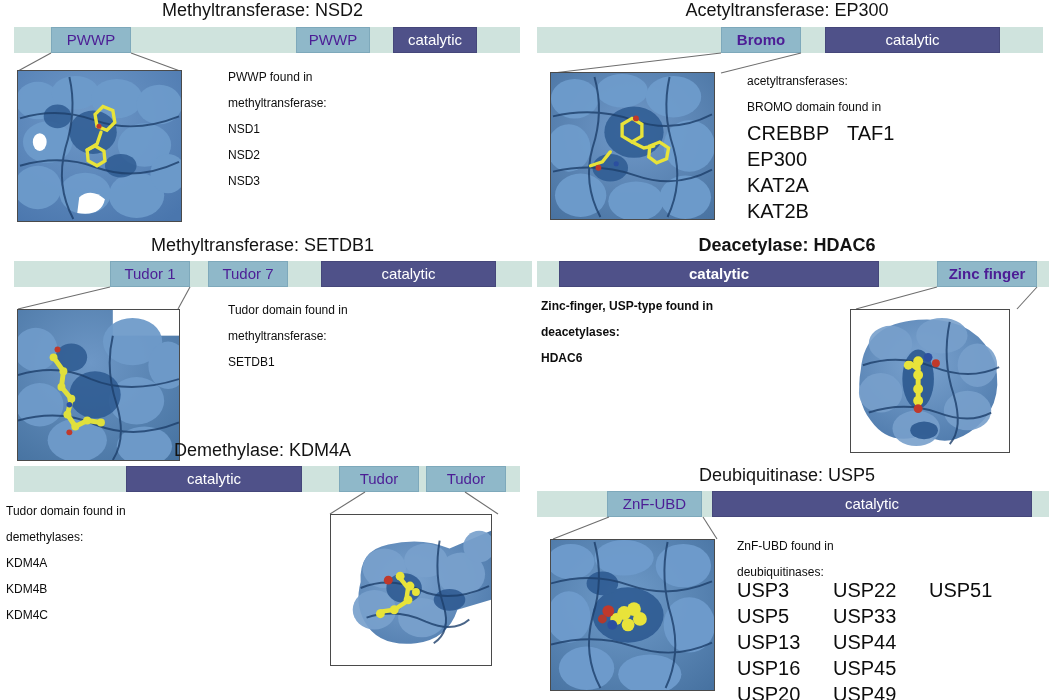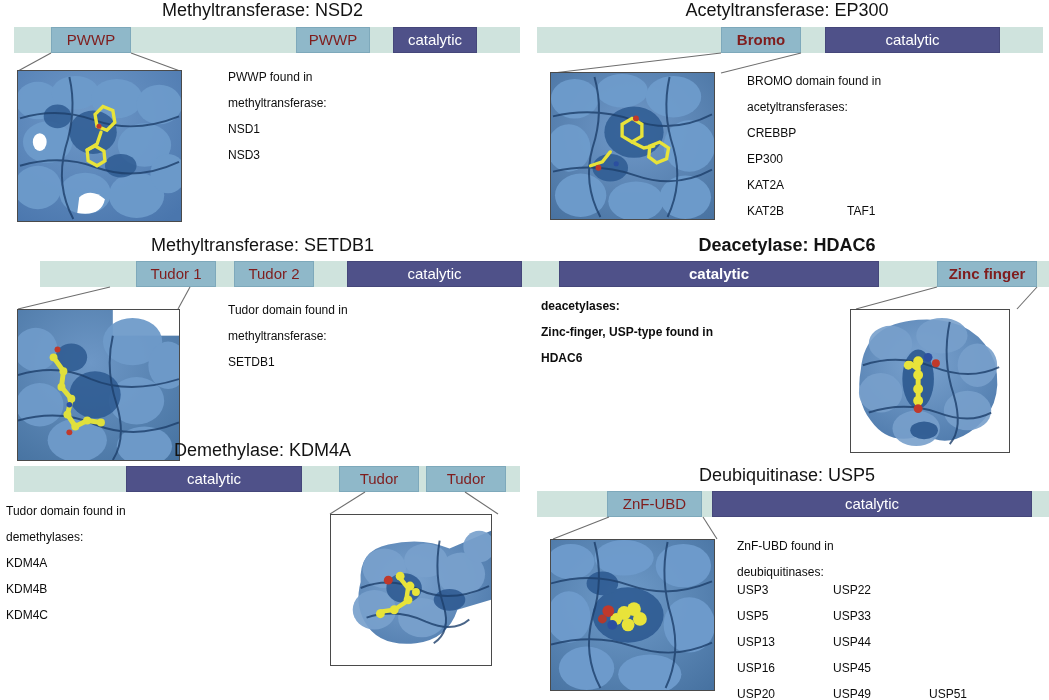--- a/index.html
+++ b/index.html
@@ -16,35 +16,35 @@
     color:#131313;white-space:nowrap;
   }
   
   .bar{position:absolute;height:26px;background:#cfe3dd;}
   .dom{
     position:absolute;top:0;height:26px;
     display:flex;align-items:center;justify-content:center;
     font-size:15px;line-height:26px;white-space:nowrap;
     box-sizing:border-box;
   }
-  .dom.binder{background:#8fb8c9;color:#7f1d1d;border:1px solid #7ea9bb;}
+  .dom.binder{background:#8fb8c9;color:#4c1d95;border:1px solid #7ea9bb;}
   .dom.catalytic{background:#4f5189;color:#ffffff;border:1px solid #45477a;}
   
   .leader{position:absolute;overflow:visible;pointer-events:none;}
   .leader line{stroke:#6e6e6e;stroke-width:1.1;}
   
   .inset{
     position:absolute;border:1.6px solid #4a4a4a;box-sizing:border-box;
     background:#ffffff;overflow:hidden;
   }
   .inset svg{display:block;width:100%;height:100%;}
   
   .desc{position:absolute;font-size:12px;line-height:26px;color:#0d0d0d;white-space:nowrap;}
   .desc .ln{display:block;}
-  .gene-cols{position:absolute;display:flex;font-size:12px;line-height:26px;color:#0d0d0d;align-items:flex-end;}
+  .gene-cols{position:absolute;display:flex;font-size:20px;line-height:26px;color:#0d0d0d;}
   .gene-cols .col{display:flex;flex-direction:column;white-space:nowrap;}
   .gene-cols .col .ln{display:block;}
 </style>
 </head>
 <body>
 
 <div class="panel" style="left:0;top:0;width:525px;height:235px;">
   <div class="panel-title">Methyltransferase: NSD2</div>
 
   <div class="bar" style="left:14px;top:27px;width:506px;">
@@ -97,20 +97,21 @@
         <path d="M70 80 l8 -4 l9 5 l1 10 l-8 5 l-9 -5 z"></path>
       </g>
       <circle cx="82" cy="56" r="2.6" fill="#c0392b"></circle>
     </svg>
   </div>
 
   <div class="desc" style="left:228px;top:64px;">
     <span class="ln">PWWP found in</span>
     <span class="ln">methyltransferase:</span>
     <span class="ln">NSD1</span>
+    <span class="ln">NSD2</span>
     <span class="ln">NSD3</span>
   </div>
 </div>
 
 <div class="panel" style="left:525px;top:0;width:524px;height:235px;">
   <div class="panel-title">Acetyltransferase: EP300</div>
 
   <div class="bar" style="left:12px;top:27px;width:506px;">
     <div class="dom binder" style="left:184px;width:80px;font-weight:bold;">Bromo</div>
     <div class="dom catalytic" style="left:288px;width:175px;">catalytic</div>
@@ -156,43 +157,43 @@
         <path d="M60 80 l-8 10 l-12 4"></path>
         <path d="M100 74 l10 -4 l9 6 l-2 11 l-10 4 l-8 -6 z"></path>
       </g>
       <circle cx="86" cy="46" r="3" fill="#c0392b"></circle>
       <circle cx="48" cy="96" r="3" fill="#c0392b"></circle>
       <circle cx="66" cy="92" r="2.6" fill="#2b4fa0"></circle>
     </svg>
   </div>
 
   <div class="desc" style="left:222px;top:68px;">
+    <span class="ln">acetyltransferases:</span>
     <span class="ln">BROMO domain found in</span>
-    <span class="ln">acetyltransferases:</span>
   </div>
 
   <div class="gene-cols" style="left:222px;top:120px;">
     <div class="col" style="width:100px;">
       <span class="ln">CREBBP</span>
       <span class="ln">EP300</span>
       <span class="ln">KAT2A</span>
       <span class="ln">KAT2B</span>
     </div>
     <div class="col">
       <span class="ln">TAF1</span>
     </div>
   </div>
 </div>
 
 <div class="panel" style="left:0;top:235px;width:525px;height:230px;">
   <div class="panel-title">Methyltransferase: SETDB1</div>
 
-  <div class="bar" style="left:14px;top:26px;width:518px;margin-left:26px;">
+  <div class="bar" style="left:14px;top:26px;width:518px;">
     <div class="dom binder" style="left:96px;width:80px;">Tudor 1</div>
-    <div class="dom binder" style="left:194px;width:80px;">Tudor 2</div>
+    <div class="dom binder" style="left:194px;width:80px;">Tudor 7</div>
     <div class="dom catalytic" style="left:307px;width:175px;">catalytic</div>
   </div>
 
   <svg class="leader" style="left:0;top:51px;width:220px;height:24px;">
     <line x1="110" y1="1" x2="18" y2="23"></line>
     <line x1="190" y1="1" x2="178" y2="23"></line>
   </svg>
 
   <div class="inset" style="left:17px;top:74px;width:163px;height:152px;">
     <svg viewBox="0 0 163 152" preserveAspectRatio="none">
@@ -300,22 +301,22 @@
         <circle cx="68" cy="92" r="5"></circle>
           <circle cx="58" cy="56" r="4.5"></circle>
       </g>
       <circle cx="78" cy="48" r="4.5" fill="#2b4fa0"></circle>
       <circle cx="86" cy="54" r="4" fill="#c0392b"></circle>
       <circle cx="68" cy="100" r="4.5" fill="#c0392b"></circle>
     </svg>
   </div>
 
   <div class="desc" style="left:16px;top:58px;">
+    <span class="ln">Zinc-finger, USP-type found in</span>
     <span class="ln">deacetylases:</span>
-    <span class="ln">Zinc-finger, USP-type found in</span>
     <span class="ln">HDAC6</span>
   </div>
 </div>
 
 <div class="panel" style="left:0;top:440px;width:525px;height:235px;">
   <div class="panel-title">Demethylase: KDM4A</div>
 
   <div class="bar" style="left:14px;top:26px;width:506px;">
     <div class="dom catalytic" style="left:112px;width:176px;">catalytic</div>
     <div class="dom binder" style="left:325px;width:80px;">Tudor</div>

